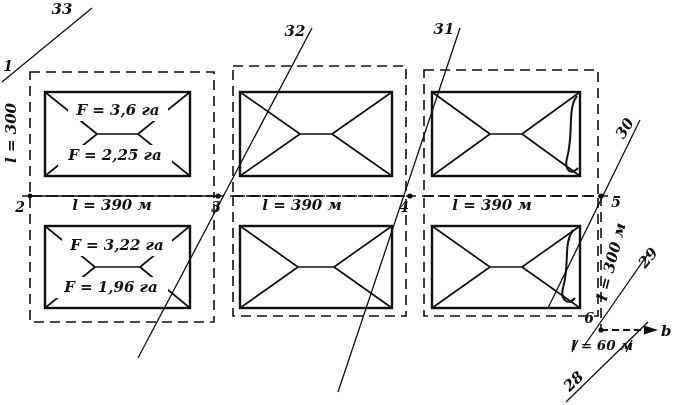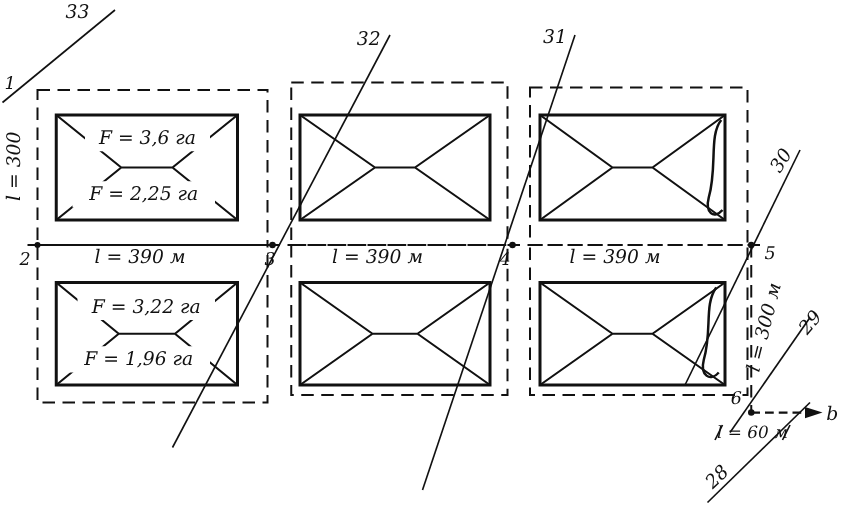--- a/index.html
+++ b/index.html
@@ -3,20 +3,21 @@
 <meta charset="utf-8">
 <style>
   html, body { margin: 0; padding: 0; background: #ffffff; }
   .stage {
     position: relative;
     width: 673px;
     height: 405px;
     background: #ffffff;
     overflow: hidden;
     font-family: "DejaVu Serif", serif;
+    font-weight: bold;
   }
   svg text {
     font-family: "DejaVu Serif", serif;
     font-style: italic;
     fill: #111111;
   }
   .lbl   { font-size: 15px; }
   .num   { font-size: 14px; }
   .small { font-size: 13.5px; }
 </style>

